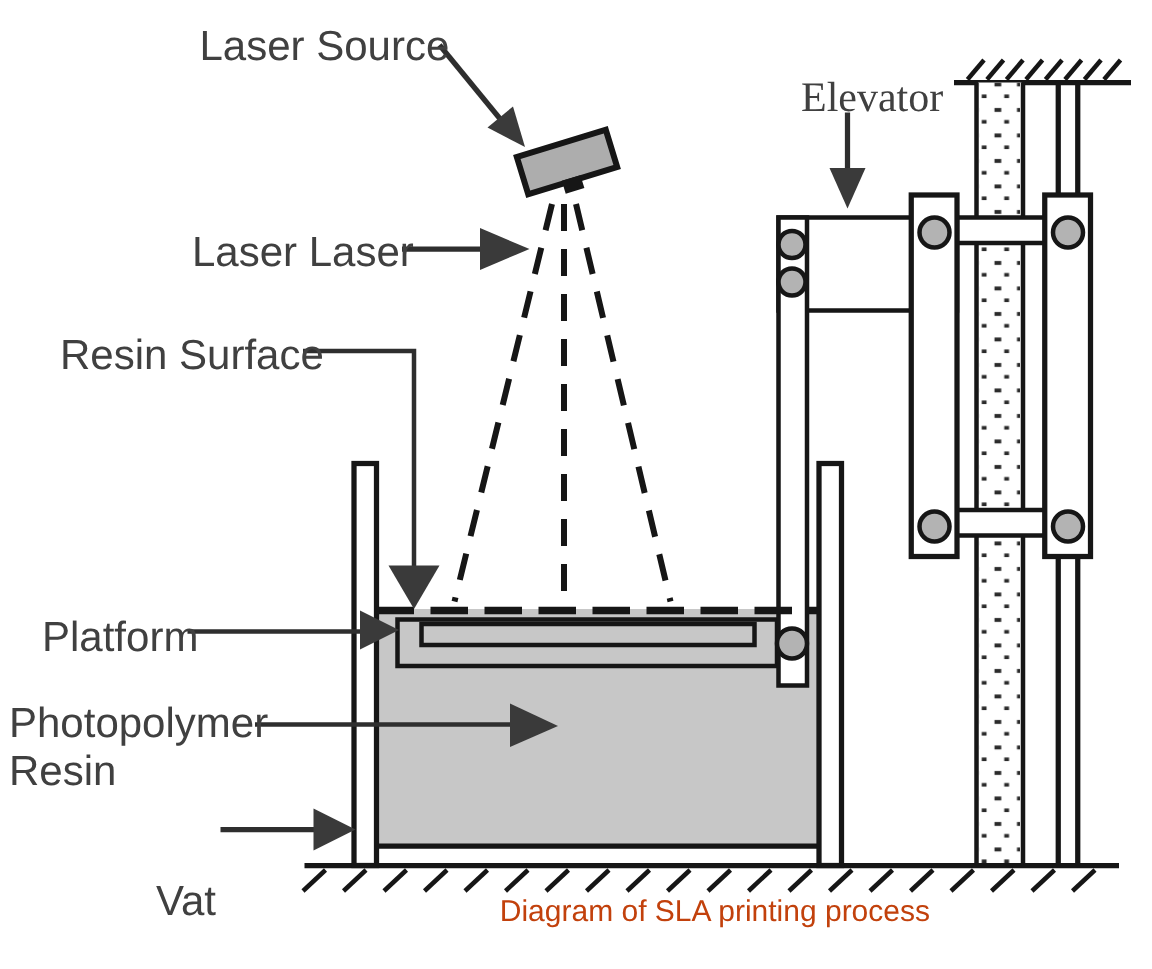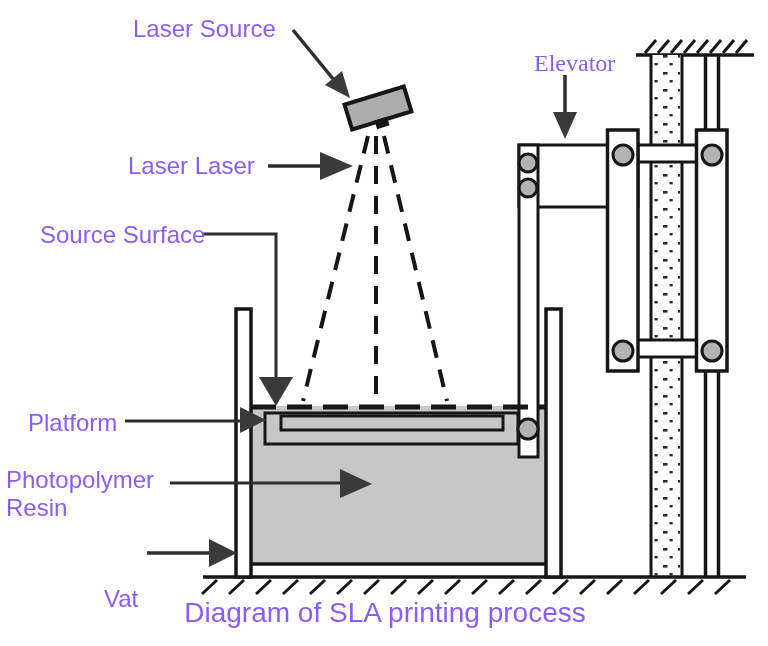--- a/index.html
+++ b/index.html
@@ -2,27 +2,27 @@
 <html><head>
 <meta charset="utf-8">
 <style>
   html,body{margin:0;padding:0;background:#fff;}
   .stage{
     position:relative;width:768px;height:646px;background:#fff;overflow:hidden;
     font-family:"Liberation Sans","DejaVu Sans",sans-serif;
   }
   .stage svg{position:absolute;left:0;top:0;}
   .lbl{
-    position:absolute;color:#8b5cf6;font-size:24px;line-height:1.15;
+    position:absolute;color:#404040;font-size:28px;line-height:1.15;
     white-space:pre-line;letter-spacing:0px;
   }
   .lbl.center{text-align:left;}
   .caption{
-    position:absolute;left:150px;top:597px;width:470px;text-align:center;
-    color:#8b5cf6;font-size:28px;
+    position:absolute;left:150px;top:597px;width:470px;text-align:right;
+    color:#c2410c;font-size:20px;
   }
 </style>
 </head>
 <body>
 
 <div class="stage">
 
   <svg width="768" height="646" viewBox="0 0 768 646">
     <defs>
       <pattern id="speck" width="15" height="17" patternUnits="userSpaceOnUse">
@@ -165,21 +165,21 @@
         <line x1="147" y1="553" x2="211" y2="553" stroke-width="3.5"></line>
         <polygon points="237,553 209,539 209,567" stroke="none"></polygon>
       </g>
     </g>
   </svg>
 
   <div class="lbl" style="left:133px;top:15px;">Laser Source</div>
 
   <div class="lbl" style="left:128px;top:152px;">Laser Laser</div>
 
-  <div class="lbl" style="left:40px;top:221px;">Source Surface</div>
+  <div class="lbl" style="left:40px;top:221px;">Resin Surface</div>
 
   <div class="lbl" style="left:534px;top:50px;font-family:Liberation Serif, serif;">Elevator</div>
 
   <div class="lbl" style="left:28px;top:409px;">Platform</div>
 
   <div class="lbl center" style="left:6px;top:466px;width:186px;">Photopolymer
 Resin</div>
 
   <div class="lbl" style="left:104px;top:540px;margin-top:45px;">Vat</div>
 

